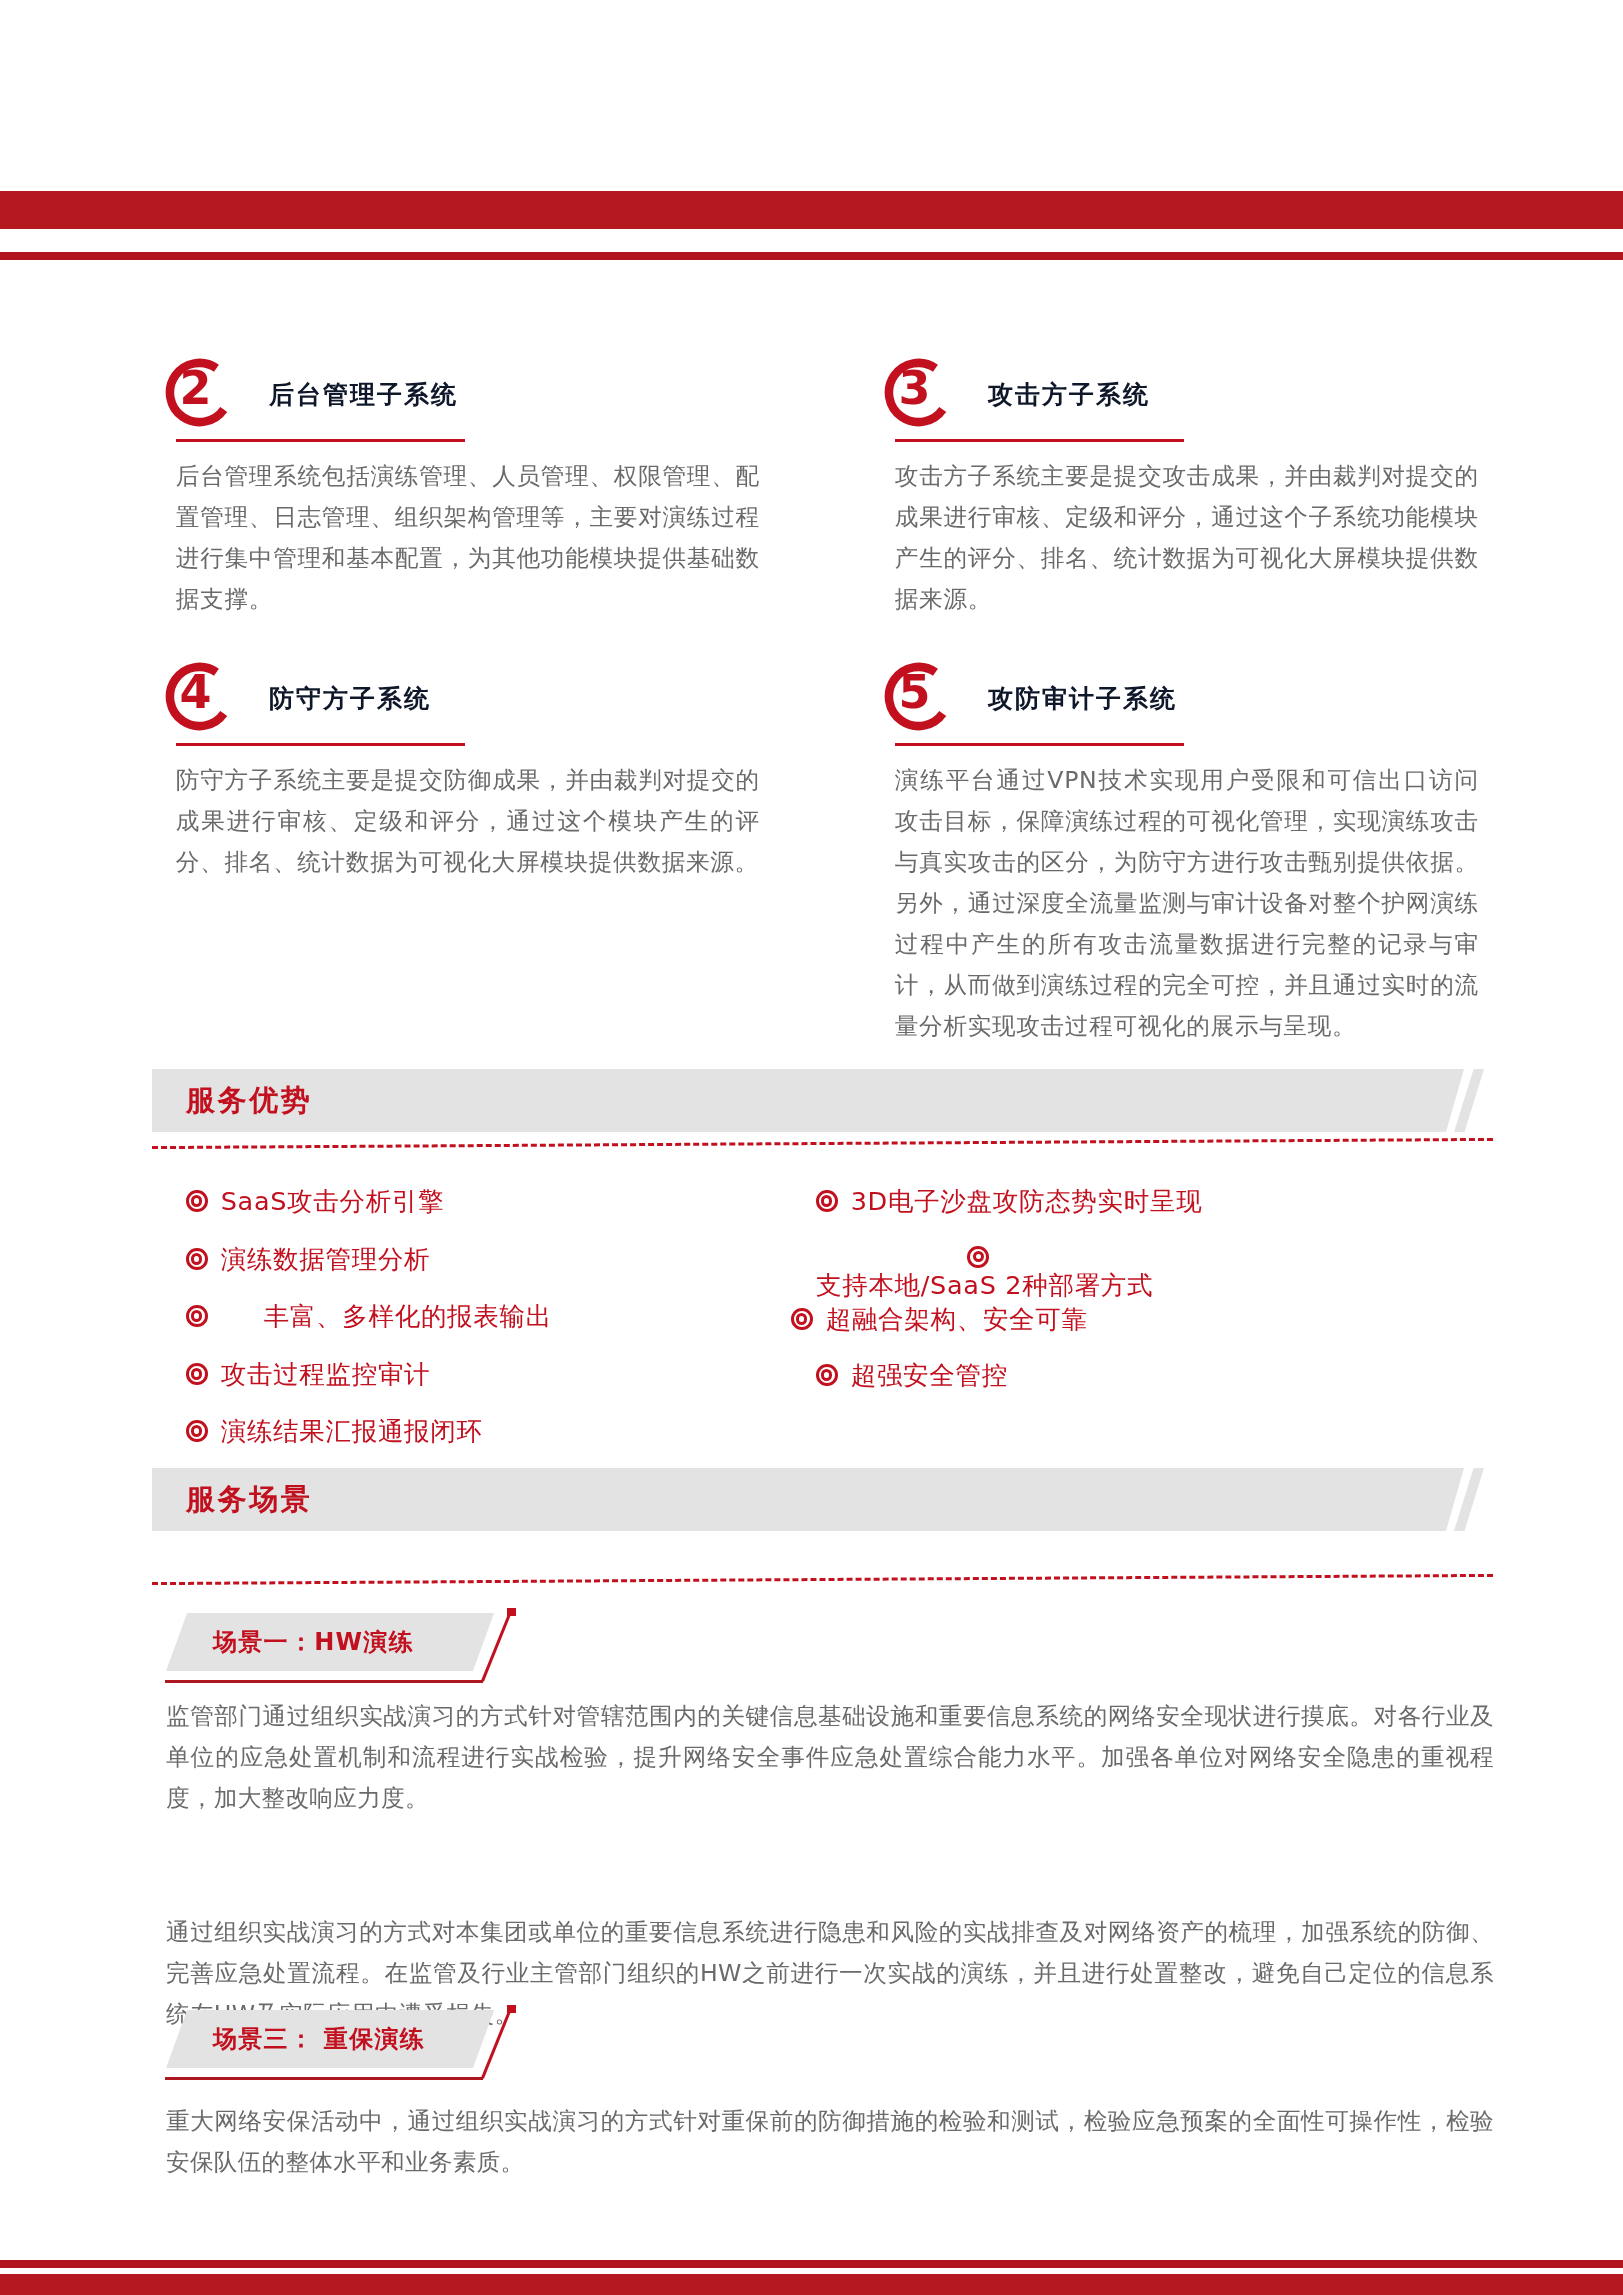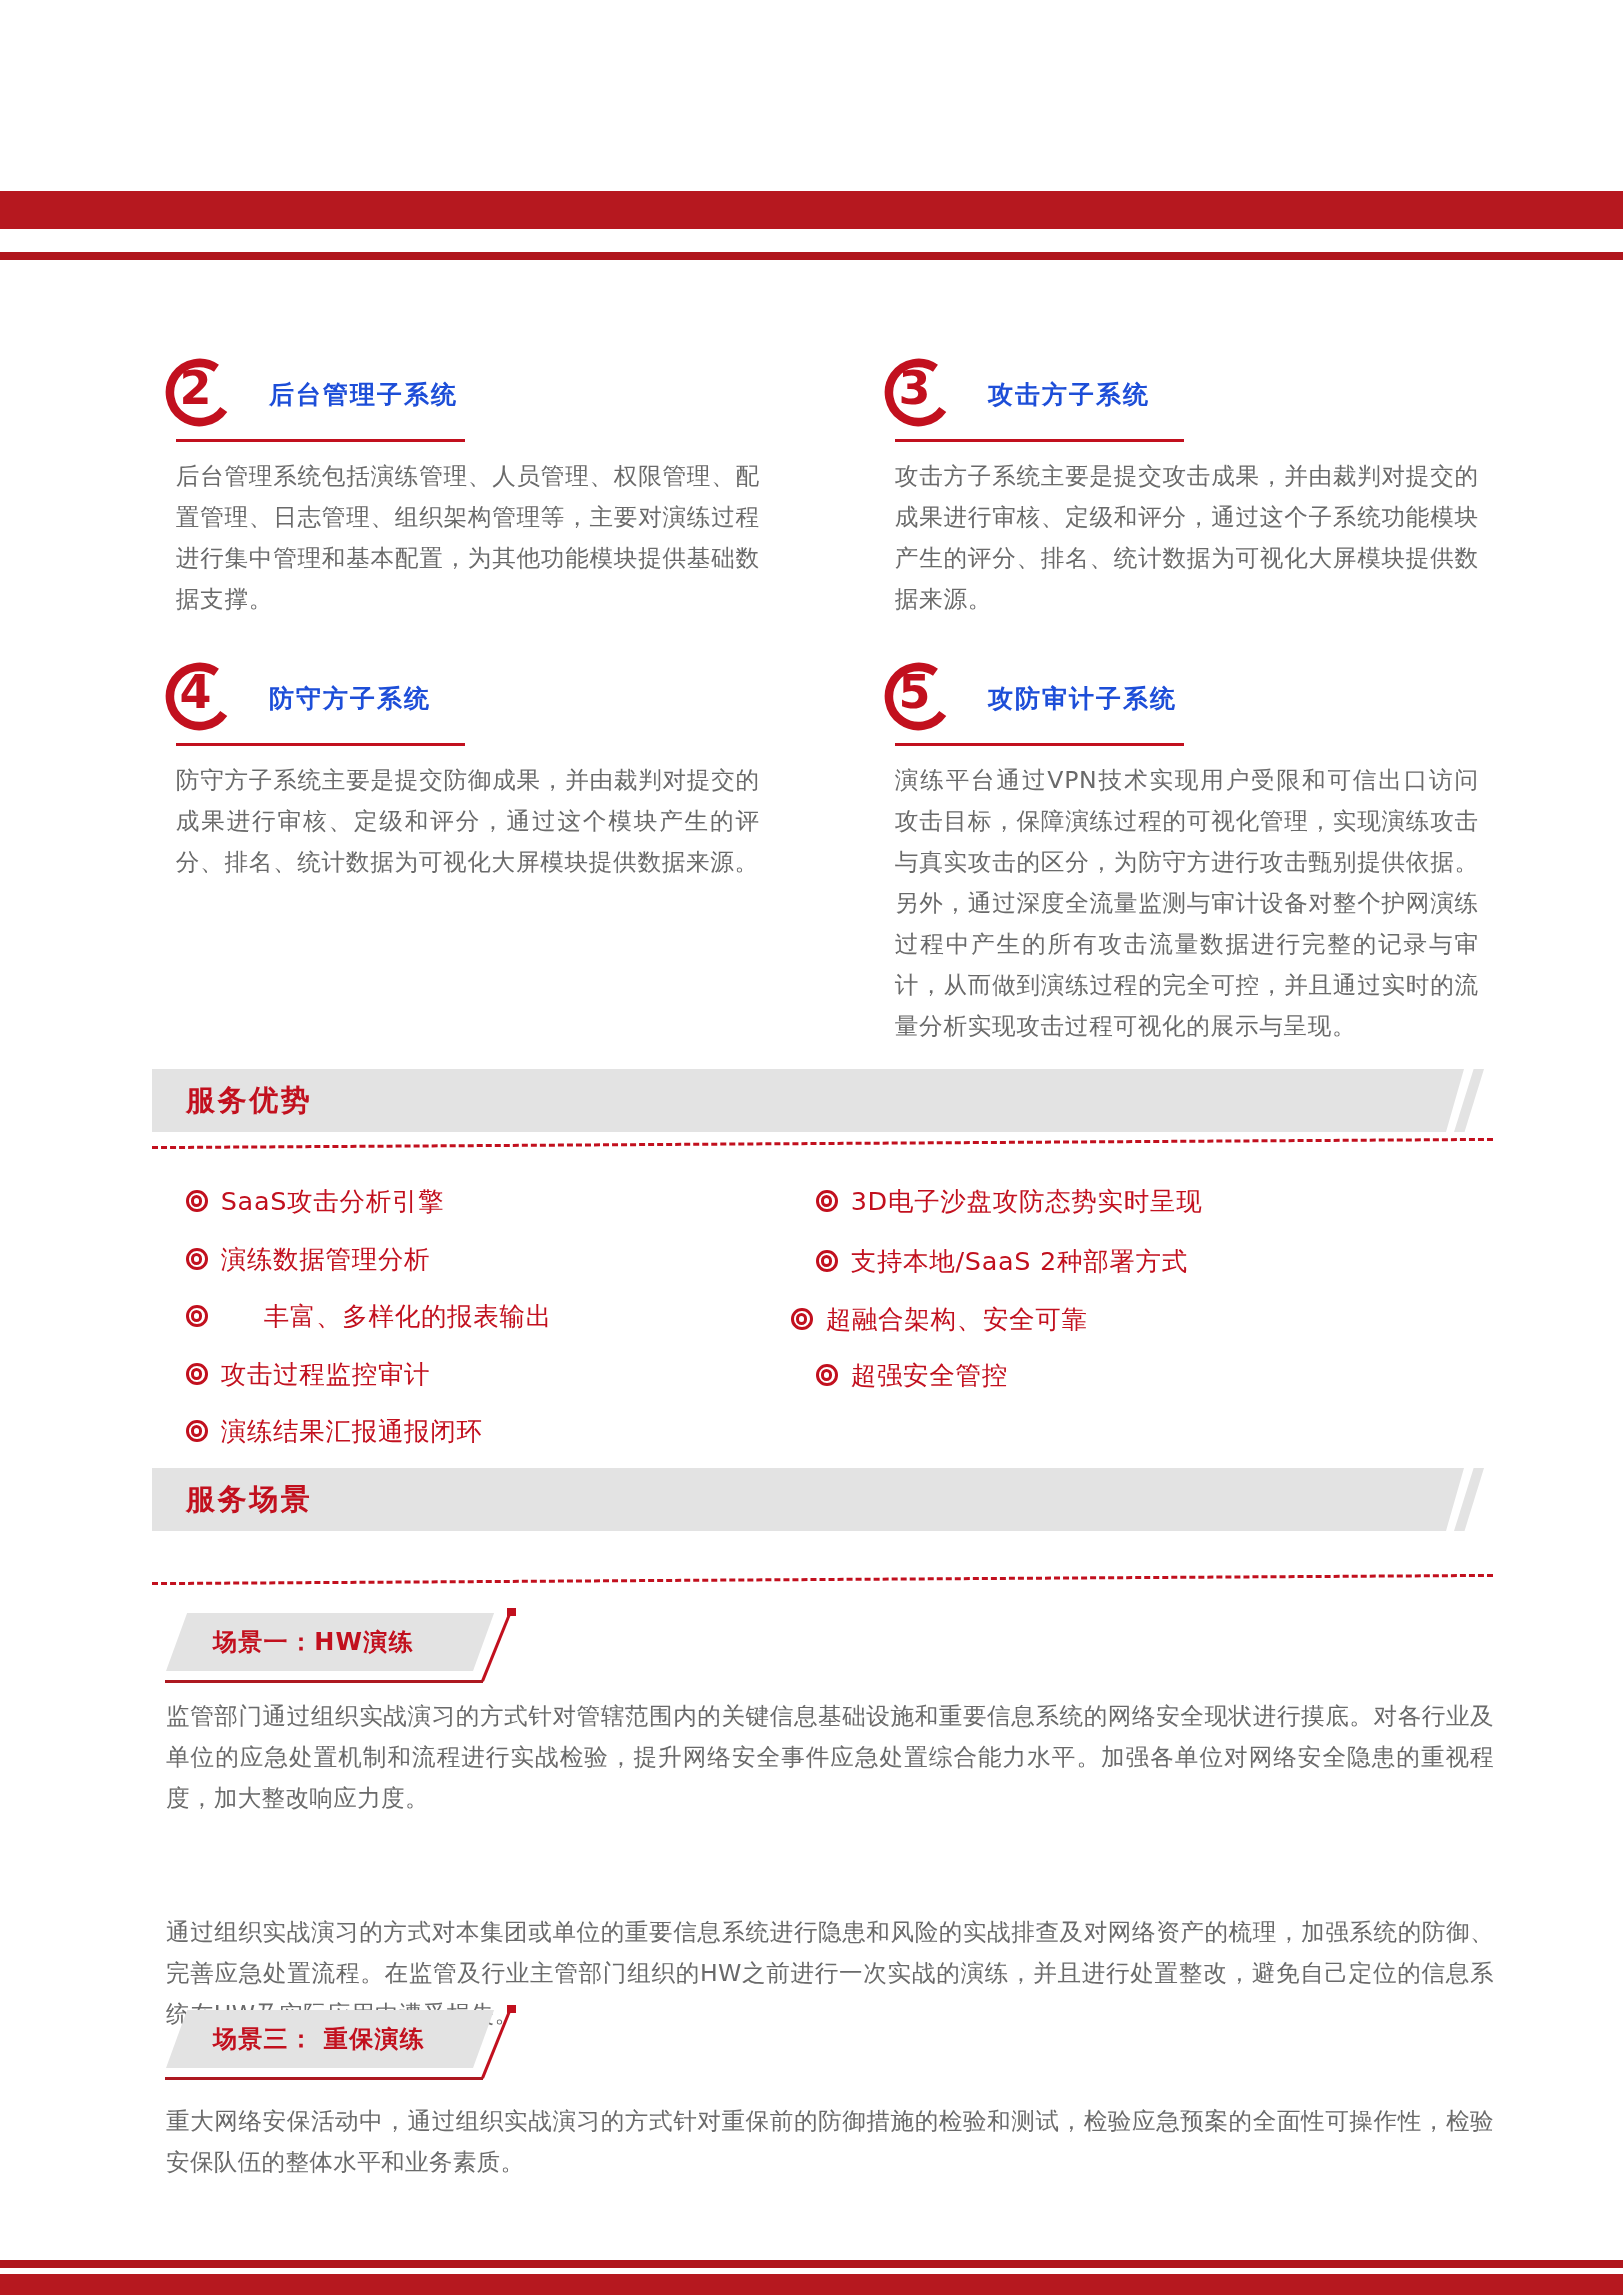--- a/index.html
+++ b/index.html
@@ -21,21 +21,21 @@
   .sec4{left:164px;top:661px;}
   .sec5{left:883px;top:661px;}
   .badge{position:absolute;left:0;top:0;width:71px;height:71px;}
   .badge svg{position:absolute;left:0;top:0;}
   .badge-num{
     position:absolute;left:-3.9px;top:7.9px;width:71px;text-align:center;
     font-size:46px;font-weight:bold;color:#C2101E;line-height:1;
   }
   .sec-title{
     position:absolute;left:105px;top:25px;font-size:25px;font-weight:bold;
-    color:#1d4ed8;letter-spacing:2px;white-space:nowrap;line-height:1;
+    color:#0f172a;letter-spacing:2px;white-space:nowrap;line-height:1;
   }
   .sec-underline{position:absolute;left:11.8px;top:82px;width:289px;height:2.6px;background:#C2101E;}
   .sec-body{
     position:absolute;left:11.8px;top:99px;width:584px;
     font-size:23.6px;line-height:41px;color:#6a6a6a;letter-spacing:0.7px;
     text-align:justify;text-justify:inter-ideograph;
   }
 
   
   .banner{position:absolute;left:152px;width:1341px;height:63px;}
@@ -185,21 +185,21 @@
       </span>
     <span class="adv-label">演练结果汇报通报闭环</span>
   </div>
 
   <div class="adv-item" style="left:816px;top:1186px;">
     <span class="adv-icon">
         <span class="adv-icon-inner"></span>
       </span>
     <span class="adv-label">3D电子沙盘攻防态势实时呈现</span>
   </div>
-  <div class="adv-item" style="left:816px;top:1246px;">
+  <div class="adv-item" style="left:816px;top:1246px;flex-direction:column;">
     <span class="adv-icon">
         <span class="adv-icon-inner"></span>
       </span>
     <span class="adv-label">支持本地/SaaS 2种部署方式</span>
   </div>
   <div class="adv-item" style="left:791px;top:1304px;">
     <span class="adv-icon">
         <span class="adv-icon-inner"></span>
       </span>
     <span class="adv-label">超融合架构、安全可靠</span>

